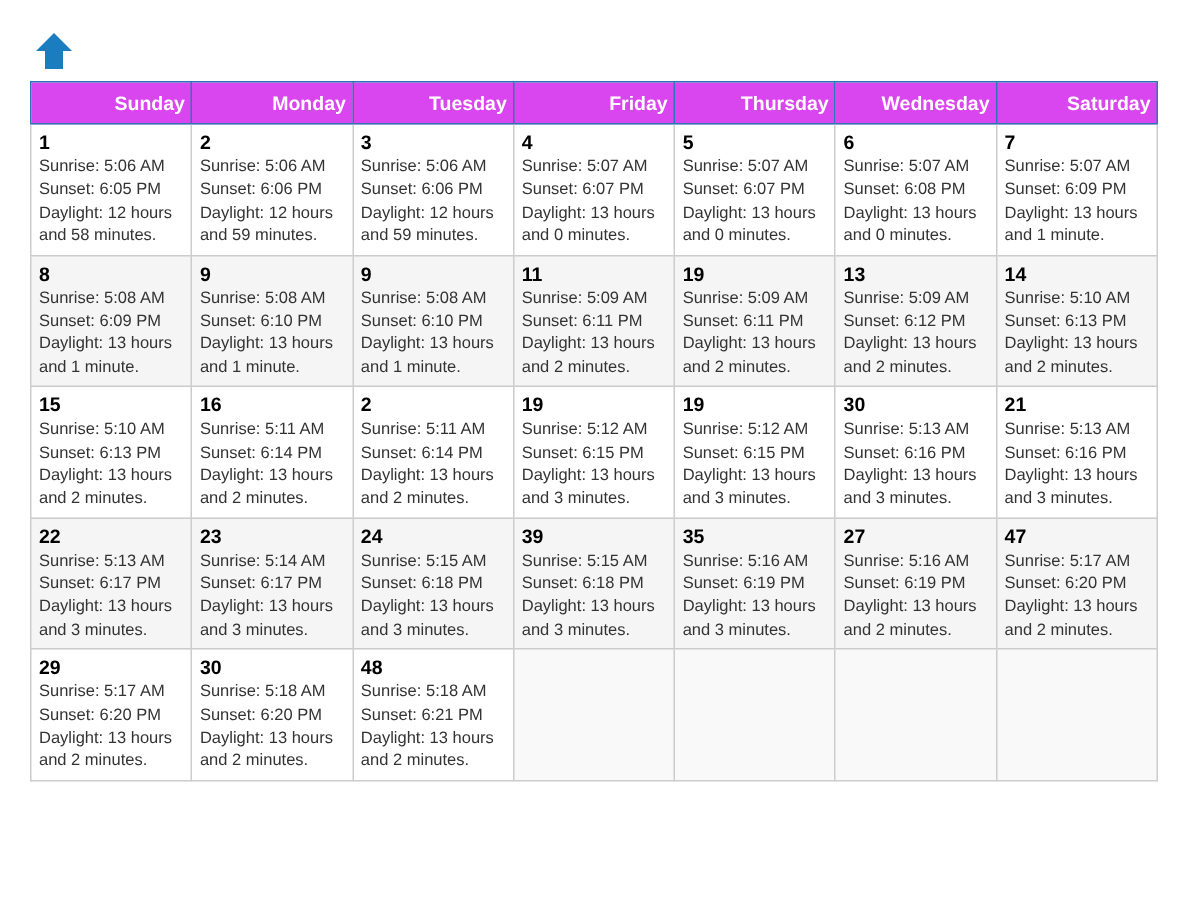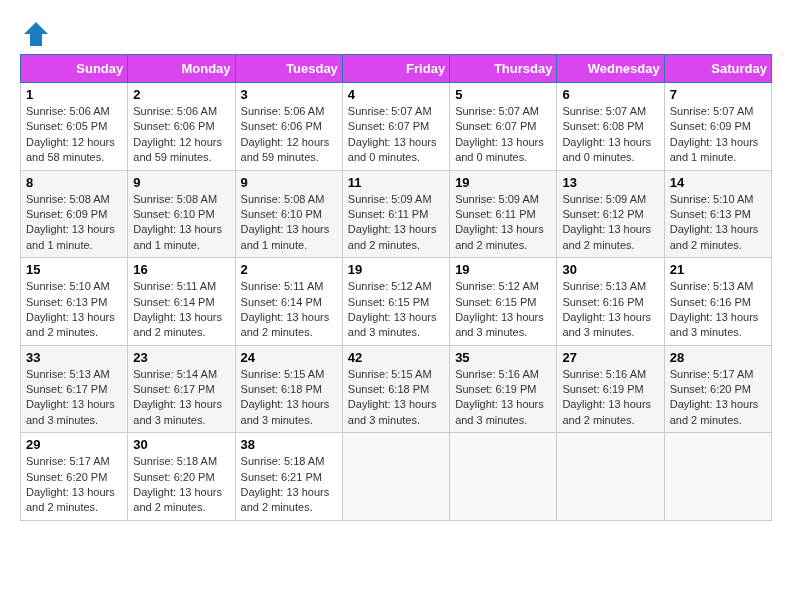--- a/index.html
+++ b/index.html
@@ -206,59 +206,59 @@
         <span class="day-num">30</span>
         <span class="day-info">Sunrise: 5:13 AM<br>Sunset: 6:16 PM<br>Daylight: 13 hours and 3 minutes.</span>
       </td>
         <td>
         <span class="day-num">21</span>
         <span class="day-info">Sunrise: 5:13 AM<br>Sunset: 6:16 PM<br>Daylight: 13 hours and 3 minutes.</span>
       </td>
       </tr>
       <tr>
         <td>
-        <span class="day-num">33</span>
+        <span class="day-num">22</span>
         <span class="day-info">Sunrise: 5:13 AM<br>Sunset: 6:17 PM<br>Daylight: 13 hours and 3 minutes.</span>
       </td>
         <td>
         <span class="day-num">23</span>
         <span class="day-info">Sunrise: 5:14 AM<br>Sunset: 6:17 PM<br>Daylight: 13 hours and 3 minutes.</span>
       </td>
         <td>
         <span class="day-num">24</span>
         <span class="day-info">Sunrise: 5:15 AM<br>Sunset: 6:18 PM<br>Daylight: 13 hours and 3 minutes.</span>
       </td>
         <td>
-        <span class="day-num">42</span>
+        <span class="day-num">39</span>
         <span class="day-info">Sunrise: 5:15 AM<br>Sunset: 6:18 PM<br>Daylight: 13 hours and 3 minutes.</span>
       </td>
         <td>
         <span class="day-num">35</span>
         <span class="day-info">Sunrise: 5:16 AM<br>Sunset: 6:19 PM<br>Daylight: 13 hours and 3 minutes.</span>
       </td>
         <td>
         <span class="day-num">27</span>
         <span class="day-info">Sunrise: 5:16 AM<br>Sunset: 6:19 PM<br>Daylight: 13 hours and 2 minutes.</span>
       </td>
         <td>
-        <span class="day-num">28</span>
+        <span class="day-num">47</span>
         <span class="day-info">Sunrise: 5:17 AM<br>Sunset: 6:20 PM<br>Daylight: 13 hours and 2 minutes.</span>
       </td>
       </tr>
       <tr>
         <td>
         <span class="day-num">29</span>
         <span class="day-info">Sunrise: 5:17 AM<br>Sunset: 6:20 PM<br>Daylight: 13 hours and 2 minutes.</span>
       </td>
         <td>
         <span class="day-num">30</span>
         <span class="day-info">Sunrise: 5:18 AM<br>Sunset: 6:20 PM<br>Daylight: 13 hours and 2 minutes.</span>
       </td>
         <td>
-        <span class="day-num">38</span>
+        <span class="day-num">48</span>
         <span class="day-info">Sunrise: 5:18 AM<br>Sunset: 6:21 PM<br>Daylight: 13 hours and 2 minutes.</span>
       </td>
         <td class="empty-cell"></td>
         <td class="empty-cell"></td>
         <td class="empty-cell"></td>
         <td class="empty-cell"></td>
       </tr>
     </tbody>
 </table>
 

